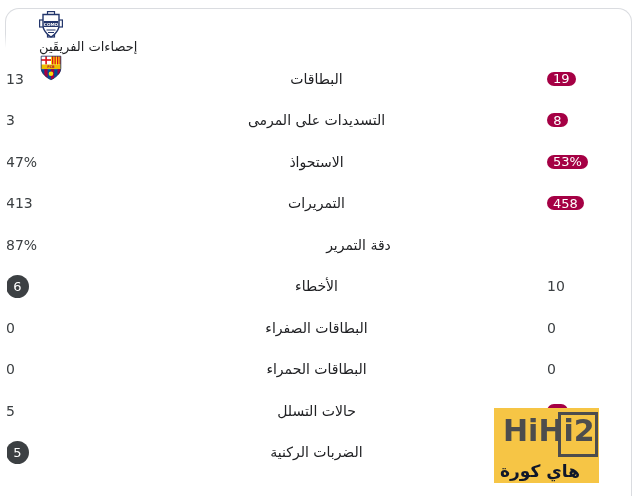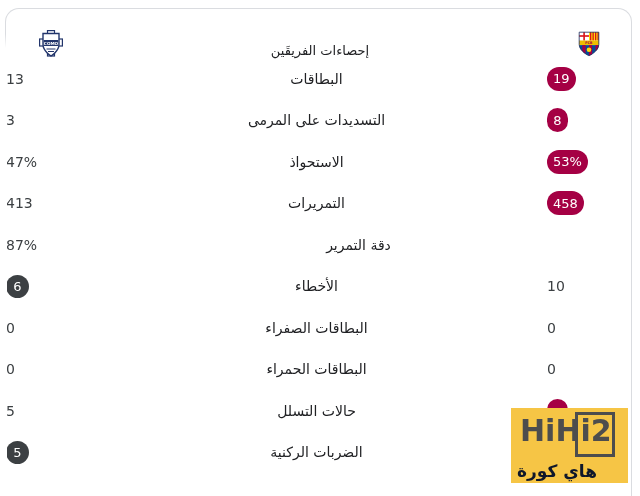--- a/index.html
+++ b/index.html
@@ -11,39 +11,39 @@
     border:1px solid var(--border,#dadce0); border-bottom:none;
     border-radius:14px 14px 0 0; background:#fff;
   }
   
   .left-border-fade {
     position:absolute; left:4px; top:34px; width:3px; height:462px;
     background:linear-gradient(to bottom, rgba(255,255,255,0) 0, #fff 14px);
     z-index:3;
   }
 
-  .header { display:flex; align-items:flex-end; height:49px; padding:2px 30px 0 33px; }
+  .header { display:flex; align-items:flex-start; height:49px; padding:2px 30px 0 33px;flex-direction:column; }
   .team-logo { width:24px; height:28px; flex:0 0 auto; display:flex; align-items:center; }
   .title { flex:1; text-align:center; font-size:13px; color:var(--text,#202124); direction:rtl; }
 
   .rows { position:relative; }
   .stat-row { display:flex; align-items:center; height:41.5px; }
   .cell { display:flex; justify-content:flex-start; align-items:center; }
   .cell-left  { width:80px; }
   .cell-right { width:84px; }
   .label { flex:1; text-align:center; font-size:14px; color:var(--text,#202124); direction:rtl; }
   .val { font-size:14px; color:#3c4043; display:inline-flex; align-items:center; justify-content:center; }
 
-  .val.pill { height:24px; min-width:21px; padding:0 6px; border-radius:12px;
+  .val.pill { height:14px; min-width:21px; padding:0 6px; border-radius:12px;
               color:#fff; font-size:13px; }
   .val.pill.maroon { background:var(--maroon,#a50044); }
   .val.pill.dark   { background:var(--dark,#3c4043); height:23px; min-width:23px;
                      border-radius:50%; padding:0 4px; }
 
-  .watermark { position:absolute; left:511px; top:408px; width:117px; height:75px;
+  .watermark { position:absolute; left:494px; top:408px; width:105px; height:75px;
                background:var(--wm-bg,#f6c545); z-index:10; }
   .wm-brand { position:absolute; left:9px; top:6px; font-size:30px; line-height:34px;
               font-weight:bold; color:var(--wm-fg,#4d4d4d); }
   .wm-frame { position:absolute; left:64px; top:4px; width:40px; height:45px;
               border:3px solid var(--wm-fg,#4d4d4d); }
   .wm-sub   { position:absolute; left:6px; bottom:2px; font-size:17px; font-weight:bold;
               color:#0f172a; direction:rtl; }
 </style>
 </head>
 <body>

